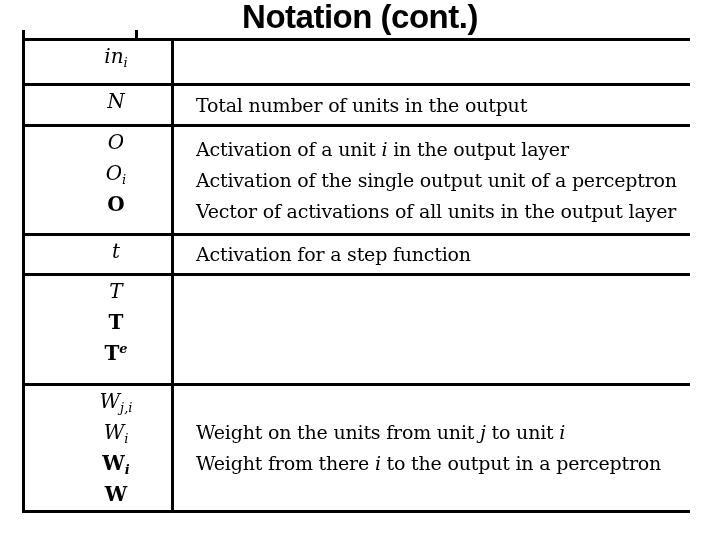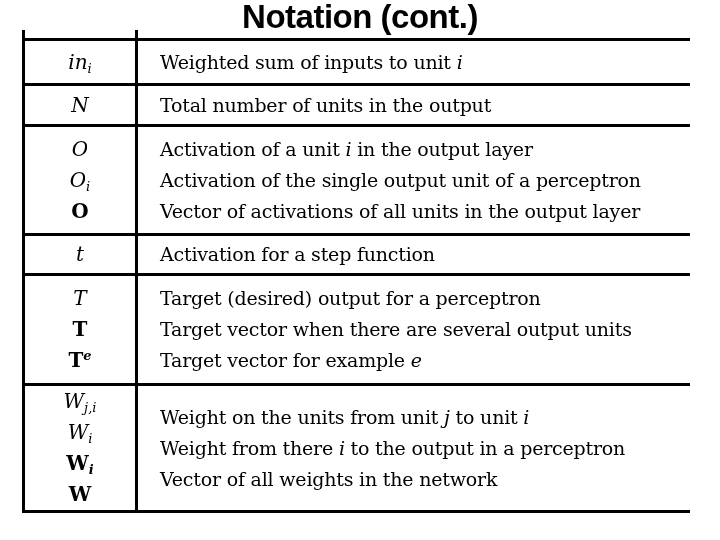--- a/index.html
+++ b/index.html
@@ -28,22 +28,23 @@
   .row { display:flex; border-bottom:3px solid #000; }
   .r1 { height:42px; }
   .r2 { height:38px; }
   .r3 { height:106px; }
   .r4 { height:37px; }
   .r5 { height:107px; }
   .r6 { height:124px; }
   .sym-cell {
     width:110px; flex-shrink:0;
     border-right:3px solid #000;
-    display:flex; flex-direction:column; justify-content:center; align-items:center;
+    display:flex; flex-direction:column; align-items:center;
     text-align:center;
+    padding-left:36px;
   }
   .desc-cell {
     flex:1; min-width:0;
     display:flex; flex-direction:column; justify-content:center;
     padding-left:22px;
   }
   .line {
     line-height:31px; font-size:19px; white-space:nowrap;
     letter-spacing:-0.2px;
   }
@@ -61,23 +62,20 @@
 
   <h1 class="slide-title">Notation (cont.)</h1>
 
   <div class="ntable">
     <div class="tick tick-left"></div>
     <div class="tick tick-mid"></div>
 
     <div class="row r1">
       <div class="sym-cell">
         <div class="line sym it"><span>in</span><sub>i</sub></div>
-      </div>
-      <div class="desc-cell">
-        <div class="line"><span>Weighted sum of inputs to unit </span><span class="var">i</span></div>
       </div>
     </div>
 
     <div class="row r2">
       <div class="sym-cell">
         <div class="line sym it"><span>N</span></div>
       </div>
       <div class="desc-cell">
         <div class="line"><span>Total number of units in the output</span></div>
       </div>
@@ -104,35 +102,29 @@
         <div class="line"><span>Activation for a step function</span></div>
       </div>
     </div>
 
     <div class="row r5">
       <div class="sym-cell">
         <div class="line sym it"><span>T</span></div>
         <div class="line sym b"><span>T</span></div>
         <div class="line sym b"><span>T</span><sup>e</sup></div>
       </div>
-      <div class="desc-cell">
-        <div class="line"><span>Target (desired) output for a perceptron</span></div>
-        <div class="line"><span>Target vector when there are several output units</span></div>
-        <div class="line"><span>Target vector for example </span><span class="var">e</span></div>
-      </div>
     </div>
 
     <div class="row r6">
       <div class="sym-cell">
         <div class="line sym it"><span>W</span><sub>j,i</sub></div>
         <div class="line sym it"><span>W</span><sub>i</sub></div>
         <div class="line sym b"><span>W</span><sub>i</sub></div>
         <div class="line sym b"><span>W</span></div>
       </div>
       <div class="desc-cell">
         <div class="line"><span>Weight on the units from unit </span><span class="var">j</span><span> to unit </span><span class="var">i</span></div>
         <div class="line"><span>Weight from there </span><span class="var">i</span><span> to the output in a perceptron</span></div>
-        <div class="line"><span>Vector of all weights in the network</span></div>
       </div>
     </div>
 
   </div>
 </div>
 
 </body></html>

